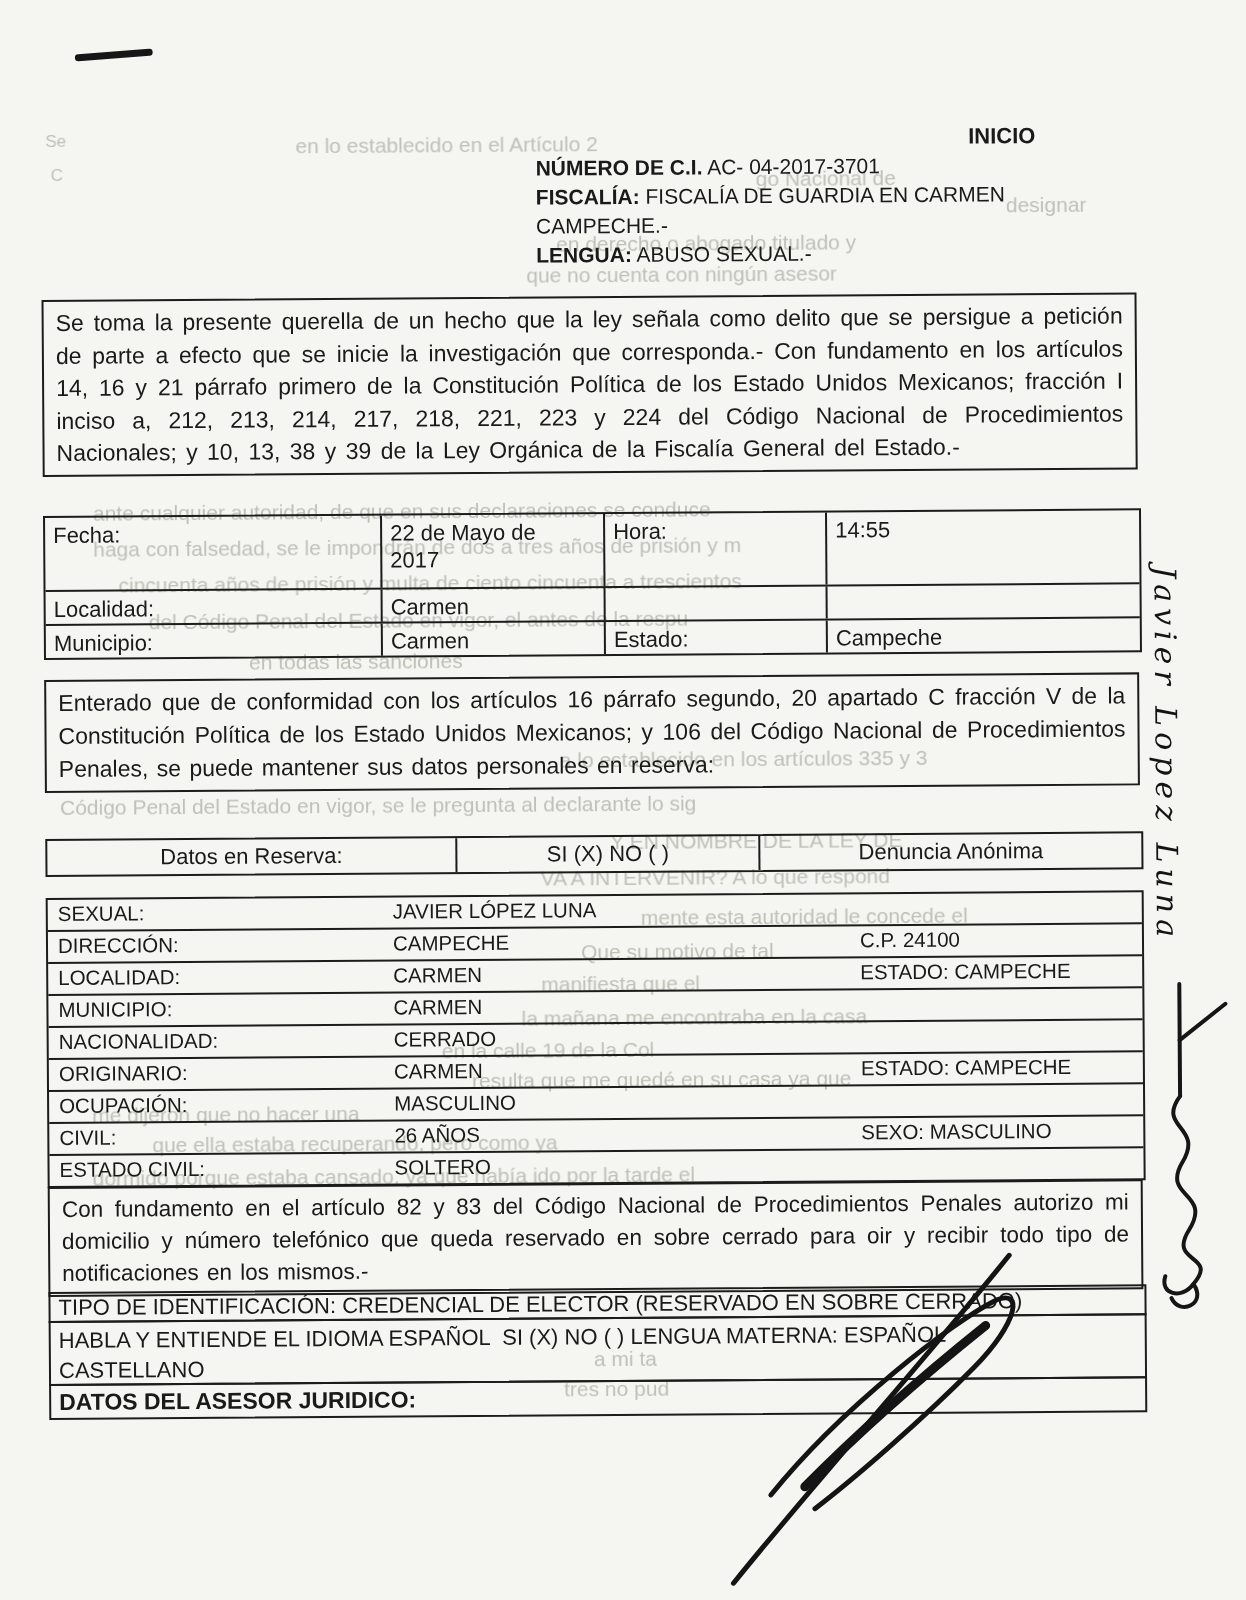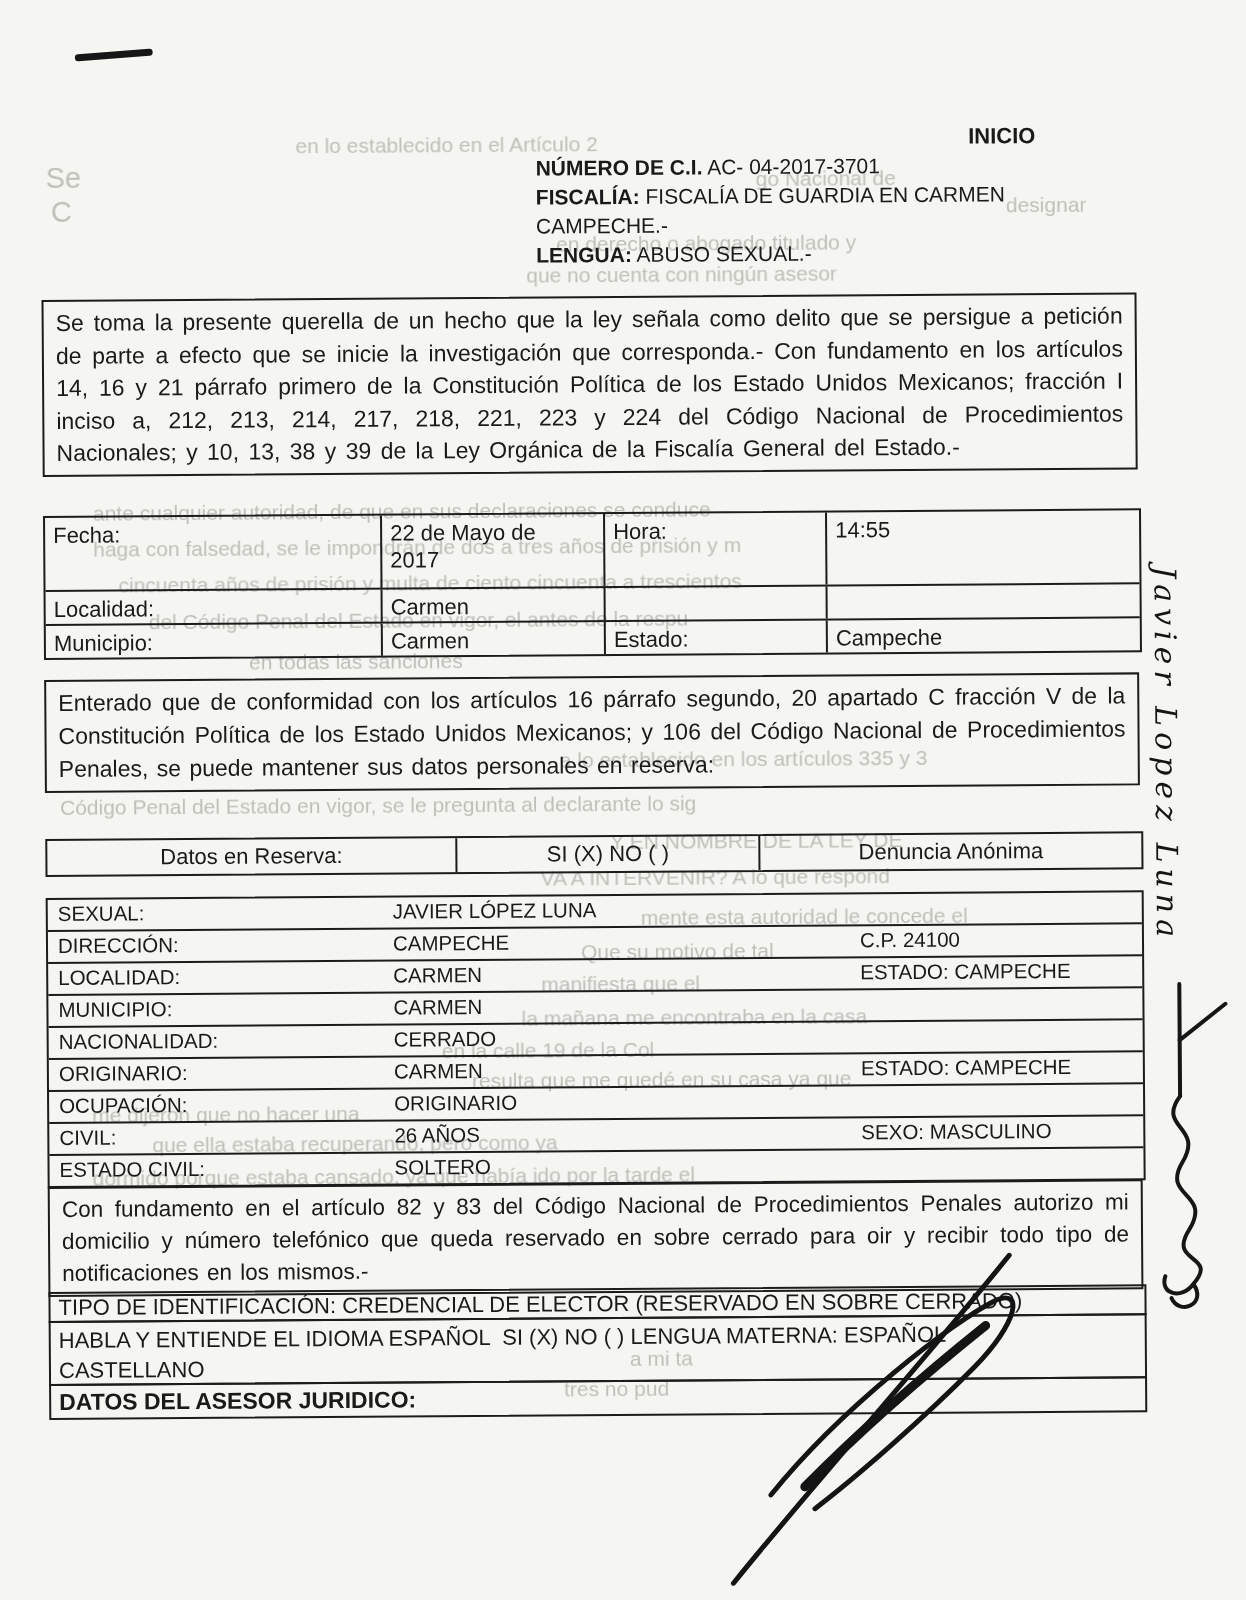--- a/index.html
+++ b/index.html
@@ -45,21 +45,21 @@
   .plabel{position:absolute;left:10px;top:0;}
   .pvalue{position:absolute;left:345px;top:0;}
   .pextra{position:absolute;left:812px;top:0;}
   
   .brow{border:2px solid #1c1c1c;box-sizing:border-box;padding:0 8px;z-index:2;background:transparent;}
   .tipo{left:45px;top:1288px;width:1098px;height:31px;font-size:22px;line-height:28px;white-space:nowrap;}
   .habla{left:45px;top:1317px;width:1098px;height:65px;font-size:22px;line-height:30px;padding-top:3px;padding-right:150px;}
   .asesor{left:45px;top:1380px;width:1098px;height:36px;font-weight:bold;font-size:23px;line-height:32px;}
   
   .g{position:absolute;color:#c0c0b9;font-size:21px;white-space:nowrap;filter:blur(0.4px);z-index:1;}
-  .gbig{font-size:29px;margin-top:30px;}
+  .gbig{font-size:17px;}
   
   .margin-name{
     left:1149px;top:570px;height:560px;writing-mode:vertical-rl;
     font-family:"DejaVu Serif", serif;font-style:italic;font-size:30px;letter-spacing:6px;
     color:#141414;z-index:3;
   }
   svg{position:absolute;z-index:4;pointer-events:none;}
 </style>
 </head>
 <body>
@@ -84,21 +84,21 @@
   <div class="g" style="left:540px;top:866px;">VA A INTERVENIR? A lo que respond</div>
   <div class="g" style="left:640px;top:906px;">mente esta autoridad le concede el</div>
   <div class="g" style="left:580px;top:940px;">Que su motivo de tal</div>
   <div class="g" style="left:540px;top:972px;">manifiesta que el</div>
   <div class="g" style="left:520px;top:1006px;">la mañana me encontraba en la casa</div>
   <div class="g" style="left:440px;top:1038px;">en la calle 19 de la Col</div>
   <div class="g" style="left:470px;top:1068px;">resulta que me quedé en su casa ya que</div>
   <div class="g" style="left:90px;top:1100px;">me dijeron que no hacer una</div>
   <div class="g" style="left:150px;top:1130px;">que ella estaba recuperando, pero como ya</div>
   <div class="g" style="left:90px;top:1163px;">dormido porque estaba cansado, ya que había ido por la tarde el</div>
-  <div class="g" style="left:590px;top:1347px;margin-left:36px;">a mi ta</div>
+  <div class="g" style="left:590px;top:1347px;">a mi ta</div>
   <div class="g" style="left:560px;top:1377px;">tres no pud</div>
 
   <div class="abs pen-dash"></div>
 
   <div class="abs header">
     <div class="inicio">INICIO</div>
     <div><b>NÚMERO DE C.I.</b> <span>AC- 04-2017-3701</span></div>
     <div><b>FISCALÍA:</b> <span>FISCALÍA DE GUARDIA EN CARMEN CAMPECHE.-</span></div>
     <div><b>LENGUA:</b> <span>ABUSO SEXUAL.-</span></div>
   </div>
@@ -160,21 +160,21 @@
       <span class="pvalue">CERRADO</span>
       <span class="pextra"></span>
     </div>
     <div class="prow">
       <span class="plabel">ORIGINARIO:</span>
       <span class="pvalue">CARMEN</span>
       <span class="pextra">ESTADO: CAMPECHE</span>
     </div>
     <div class="prow">
       <span class="plabel">OCUPACIÓN:</span>
-      <span class="pvalue">ORIGINARIO</span>
+      <span class="pvalue">MASCULINO</span>
       <span class="pextra"></span>
     </div>
     <div class="prow">
       <span class="plabel">CIVIL:</span>
       <span class="pvalue">26 AÑOS</span>
       <span class="pextra">SEXO: MASCULINO</span>
     </div>
     <div class="prow">
       <span class="plabel">ESTADO CIVIL:</span>
       <span class="pvalue">SOLTERO</span>

